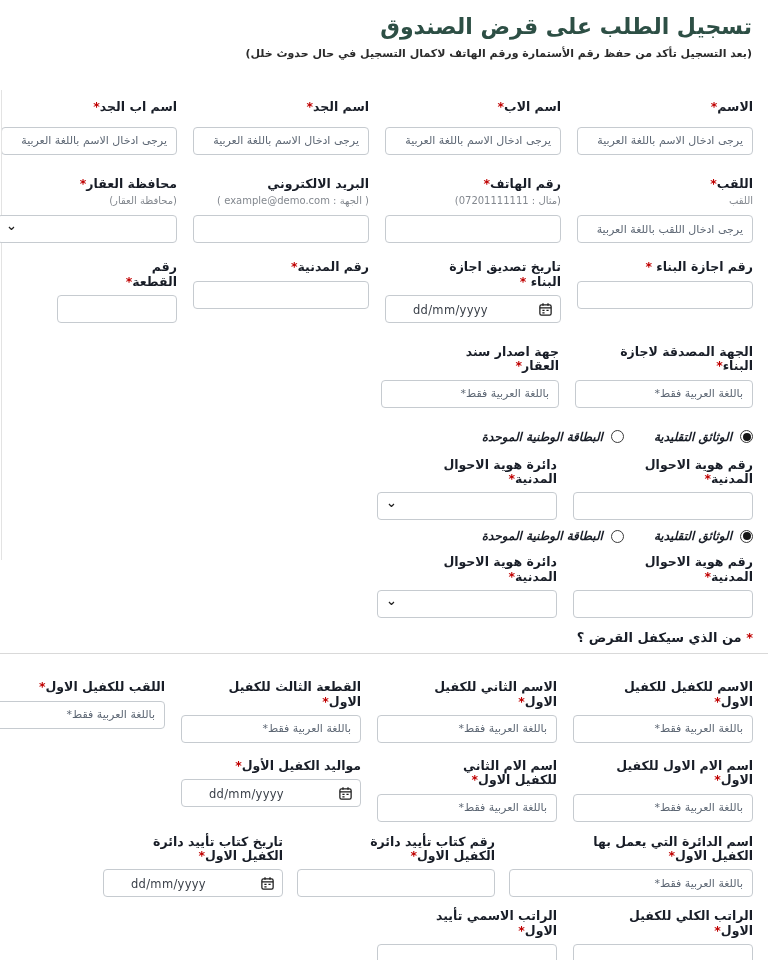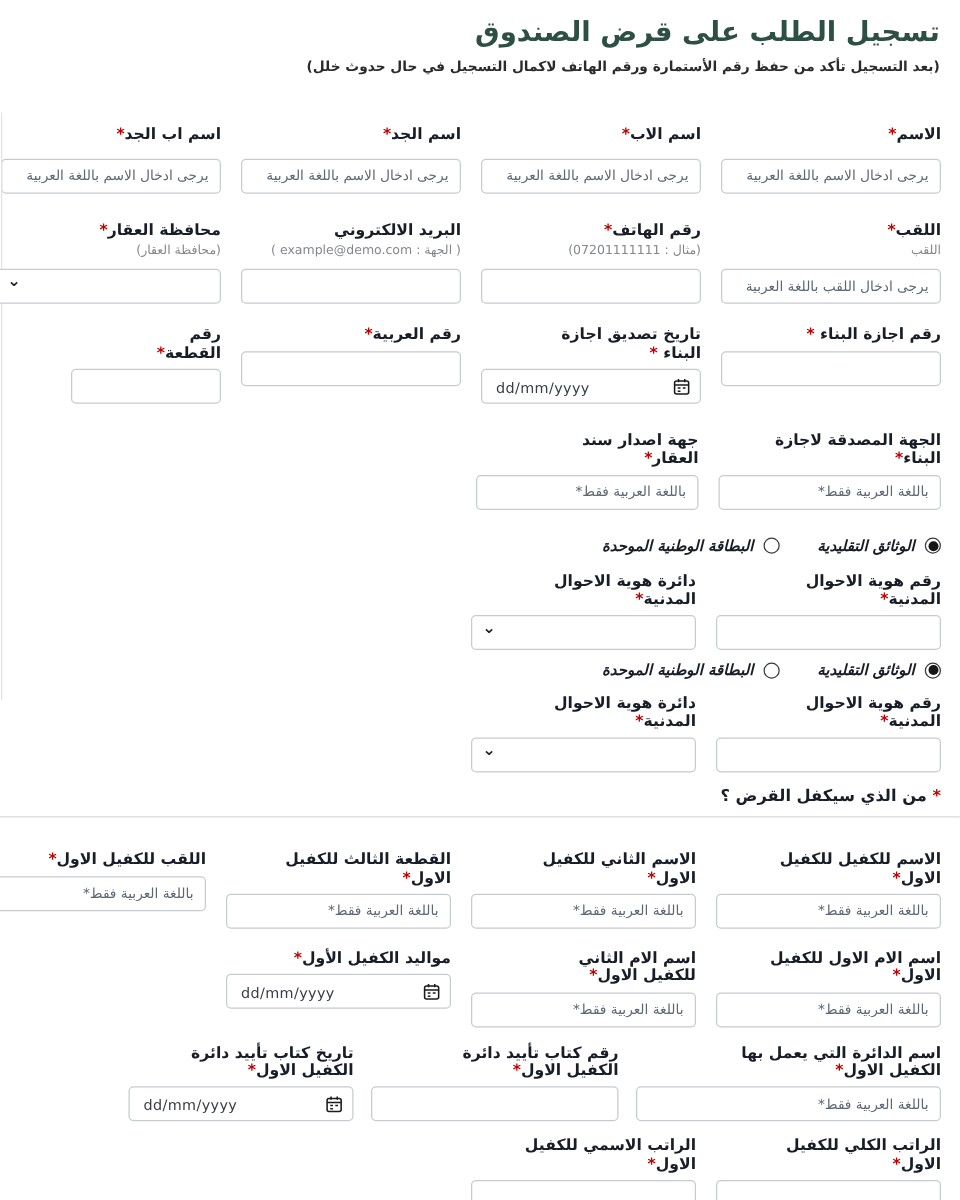--- a/index.html
+++ b/index.html
@@ -16,21 +16,21 @@
   .tight .lbl{margin-bottom:6px;}
   .lbl.has-sub{margin-bottom:4px;}
   .sub{font-size:10px;color:#83888f;text-align:right;margin-bottom:9px;line-height:1.1;}
   .star{color:#c00000;}
   .tinput{display:block;width:100%;height:28px;box-sizing:border-box;border:1px solid #c6cbd0;
           border-radius:4px;padding:0 9px;font-size:11px;color:#333;background:#fff;font-family:inherit;}
   .tinput::placeholder{color:#5d6774;opacity:1;}
   .selectbox{position:relative;height:28px;box-sizing:border-box;border:1px solid #c6cbd0;border-radius:4px;background:#fff;}
   .chev{position:absolute;left:8px;top:2px;font-size:13px;font-weight:bold;color:#222;}
   .datebox{position:relative;height:28px;box-sizing:border-box;border:1px solid #c6cbd0;border-radius:4px;background:#fff;}
-  .dtxt{position:absolute;left:11px;top:7px;font-size:11.5px;font-weight:500;color:#383e47;direction:ltr;letter-spacing:.3px;}
+  .dtxt{position:absolute;left:27px;top:7px;font-size:11.5px;font-weight:500;color:#383e47;direction:ltr;letter-spacing:.3px;}
   .cal{position:absolute;right:7px;top:6px;}
   .radio-row{display:flex;align-items:center;gap:30px;padding:0 15px;}
   .rgroup{display:flex;align-items:center;gap:8px;font-style:italic;}
   .radio{width:13px;height:13px;box-sizing:border-box;border:1.5px solid #3a3a3a;border-radius:50%;background:#fff;position:relative;}
   .radio.checked::after{content:"";position:absolute;inset:1.5px;border-radius:50%;background:#161616;}
   .rlbl{font-size:12px;font-weight:bold;color:#181d27;}
   .question{padding:0 15px;margin-top:12px;font-size:13px;font-weight:bold;color:#181d27;text-align:right;}
   .divider{border:none;border-top:1px solid #d9d9d9;margin:8px 0 0;}
   .mt40{margin-top:40px}.mt22{margin-top:22px}.mt17{margin-top:17px}.mt14{margin-top:14px}
   .mt9{margin-top:9px}.mt12{margin-top:12px}.mt26{margin-top:26px}.mt16{margin-top:16px}.mt13{margin-top:13px}
@@ -106,21 +106,21 @@
       <div class="datebox">
         <span class="dtxt">dd/mm/yyyy</span>
         <svg class="cal" width="15" height="15" viewBox="0 0 24 24" fill="none" stroke="#1b1b1b" stroke-width="2">
             <rect x="3" y="4.5" width="18" height="16.5" rx="2.5"></rect>
             <path d="M3 9.5h18M8 2v4M16 2v4"></path>
             <path d="M7 13.5h3.5M13.5 13.5h3.5M7 17.5h3.5"></path>
           </svg>
       </div>
     </div>
     <div class="field">
-      <div class="lbl"><span>رقم العربية</span><span class="star">*</span></div>
+      <div class="lbl"><span>رقم المدنية</span><span class="star">*</span></div>
       <input class="tinput" style="">
     </div>
     <div class="field w120">
       <div class="lbl"><span>رقم القطعة</span><span class="star">*</span></div>
       <input class="tinput" style="">
     </div>
   </div>
 
   <div class="row mt22 tight">
     <div class="field w178">
@@ -248,21 +248,21 @@
       </div>
     </div>
   </div>
 
   <div class="row mt12 tight">
     <div class="field w180">
       <div class="lbl"><span>الراتب الكلي للكفيل الاول</span><span class="star">*</span></div>
       <input class="tinput" style="">
     </div>
     <div class="field w180">
-      <div class="lbl"><span>الراتب الاسمي للكفيل الاول</span><span class="star">*</span></div>
+      <div class="lbl"><span>الراتب الاسمي تأييد الاول</span><span class="star">*</span></div>
       <input class="tinput" style="">
     </div>
   </div>
 
   <div class="add-row">
     <button class="add-btn">+ إضافة كفيل ثاني</button>
   </div>
 
   <div class="submit-box">
     <div class="submit-text">سجل طلبك</div>

